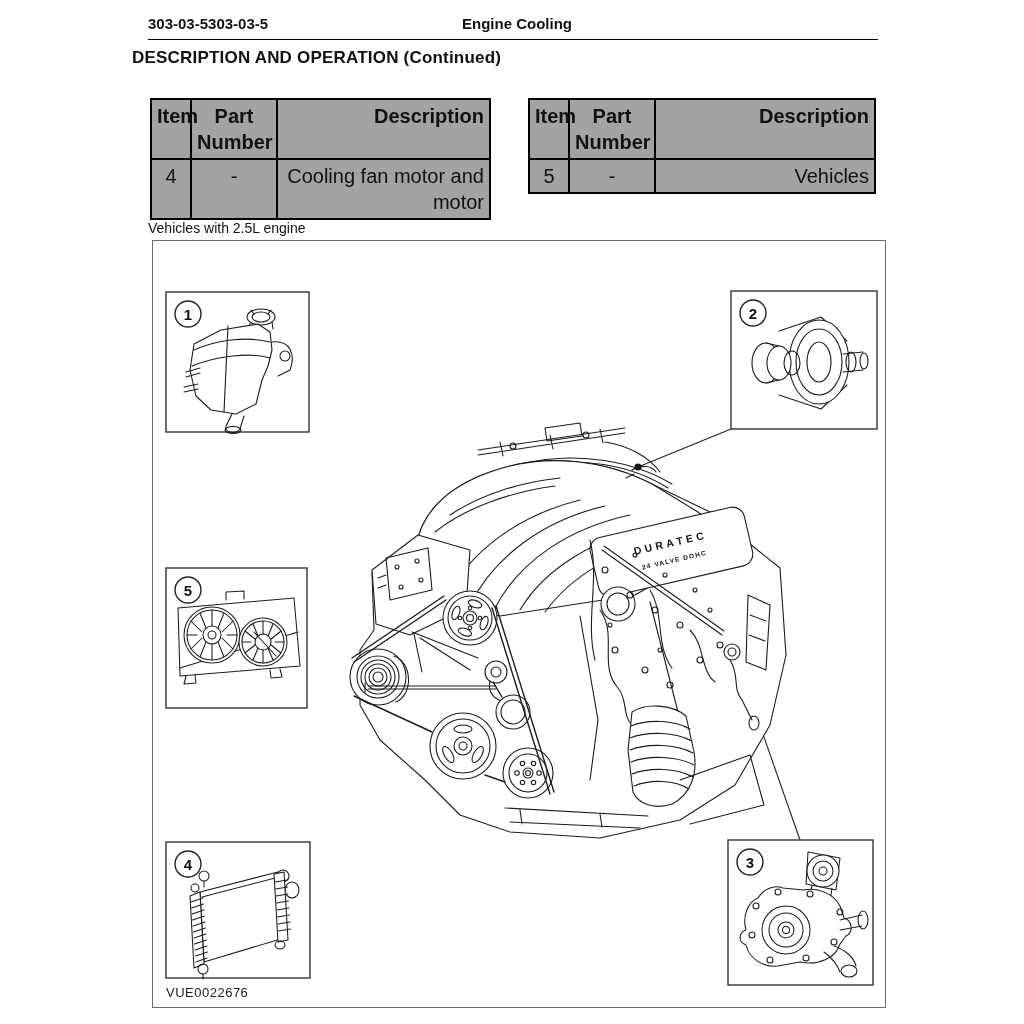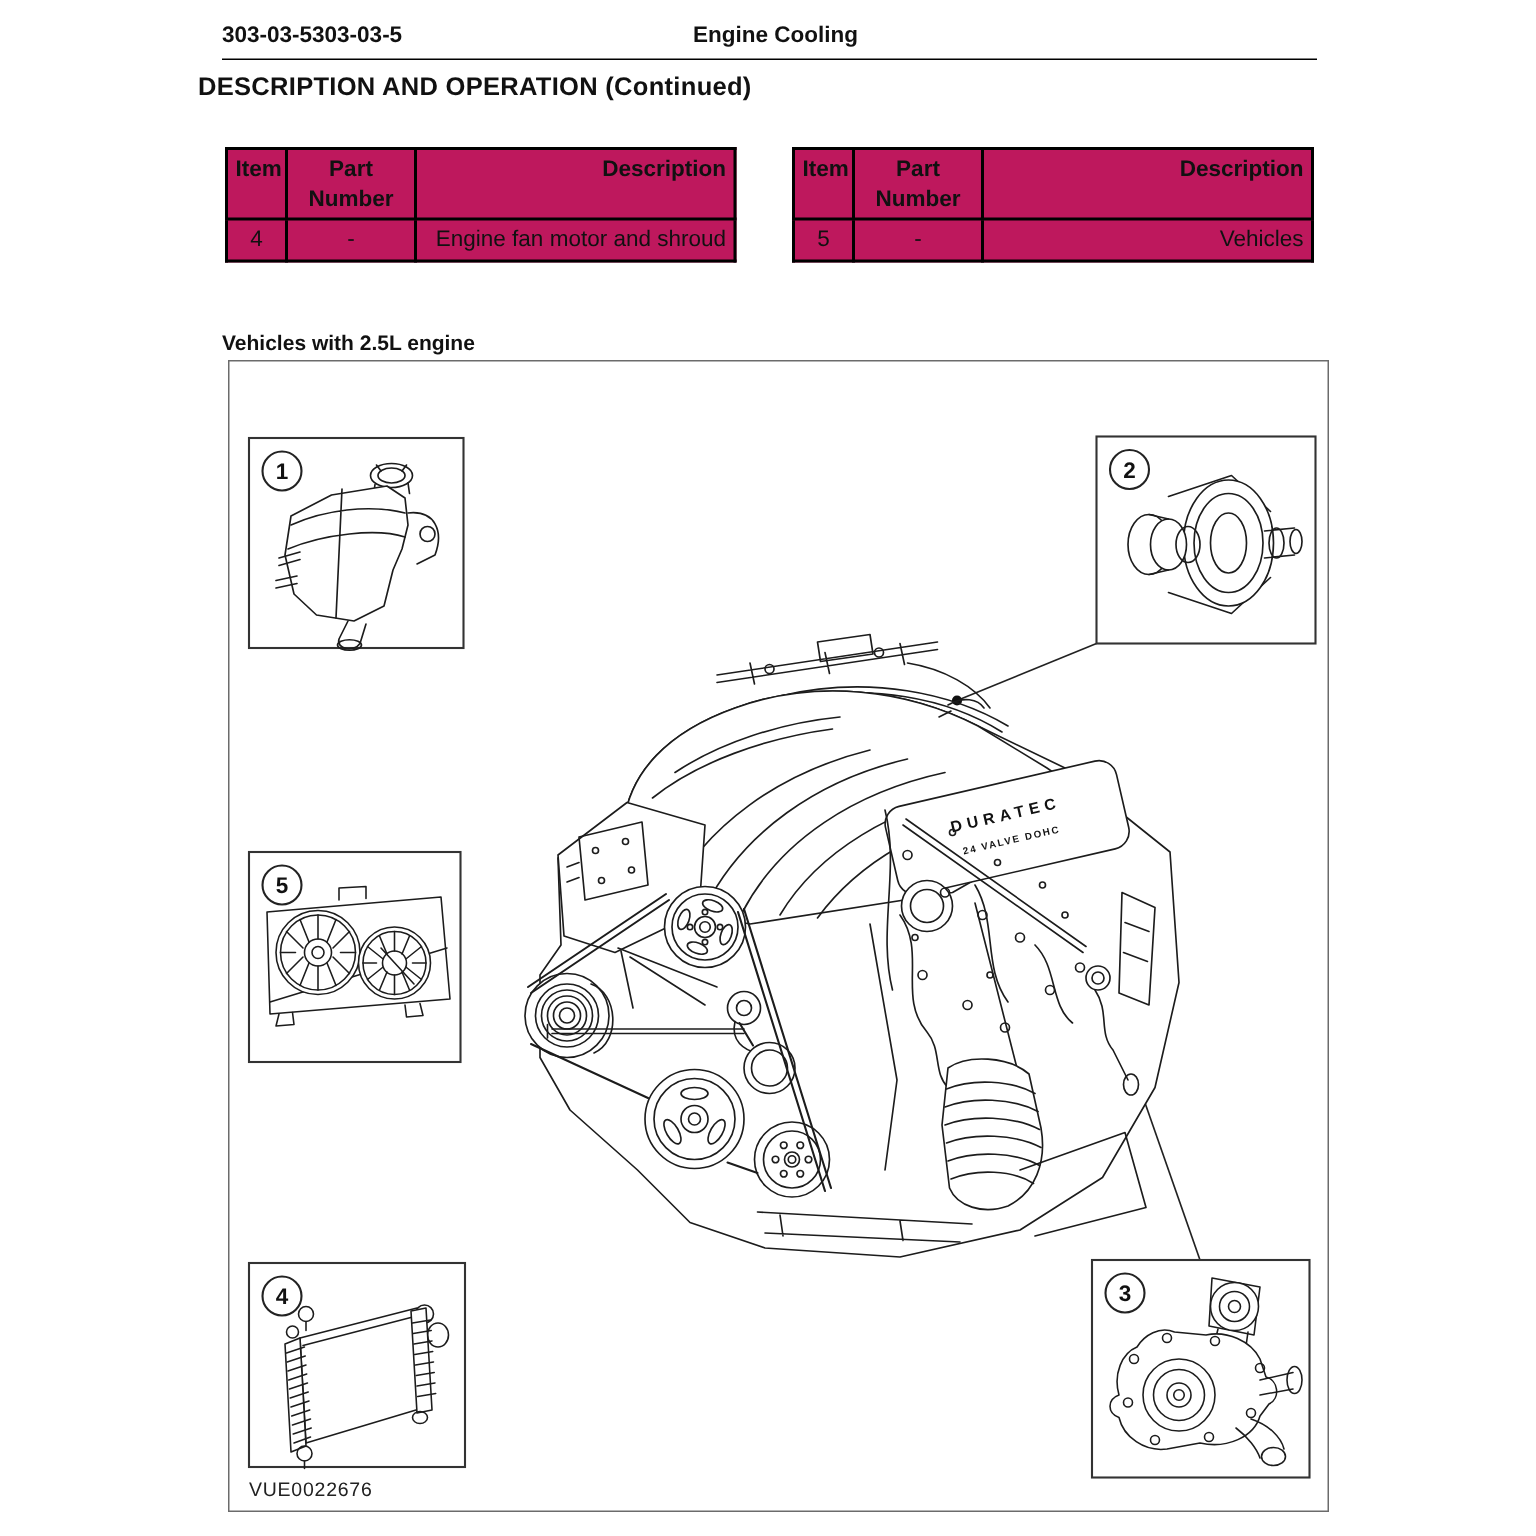--- a/index.html
+++ b/index.html
@@ -17,35 +17,35 @@
   .hdr-rule{
     position:absolute;left:148px;right:146px;top:39px;
     border-top:1.5px solid #000;
   }
   .h1{
     position:absolute;left:132px;top:48px;
     font-size:17px;font-weight:bold;letter-spacing:.2px;
   }
   table.parts{
     position:absolute;top:98px;border-collapse:collapse;
-    font-size:15px;table-layout:fixed;background:#be185d;
+    font-size:20px;table-layout:fixed;background:#a3a3a3;
   }
   table.parts.t1{left:150px;width:341px;}
   table.parts.t2{left:528px;width:348px;}
   table.parts th,table.parts td{
     border:2px solid #000;padding:3px 5px;line-height:1.3;vertical-align:top;
   }
   table.parts th{font-weight:bold;}
   .col-item{width:40px;}
   .col-part{width:86px;}
   th.c,td.c{text-align:center;}
   th.l,td.l{text-align:right;}
   .fig-caption{
     position:absolute;left:148px;top:220px;
-    font-size:14px;font-weight:bold;
+    font-size:14px;font-weight:normal;
   }
   .fig-wrap{position:absolute;left:152px;top:240px;}
   svg text{font-family:"Liberation Sans", sans-serif;}
   .badge-num{font-size:15px;font-weight:bold;fill:#111;}
   .fig-id{font-size:13px;fill:#222;letter-spacing:.5px;}
   .engine-badge1{font-size:10.5px;font-weight:bold;fill:#111;letter-spacing:3.5px;}
   .engine-badge2{font-size:6.5px;font-weight:bold;fill:#111;letter-spacing:1.2px;}
 </style>
 </head>
 <body>
@@ -69,21 +69,21 @@
       </colgroup>
     <tbody>
         <tr>
       <th class="c">Item</th>
       <th class="c">Part Number</th>
       <th class="l">Description</th>
     </tr>
     <tr>
       <td class="c">4</td>
       <td class="c">-</td>
-      <td class="l">Engine fan motor and shroud</td>
+      <td class="l">Cooling fan motor and motor</td>
     </tr>
   </tbody>
     </table>
 
   <table class="parts t2">
     <colgroup>
         <col class="col-item">
         <col class="col-part">
         <col>
       </colgroup>

